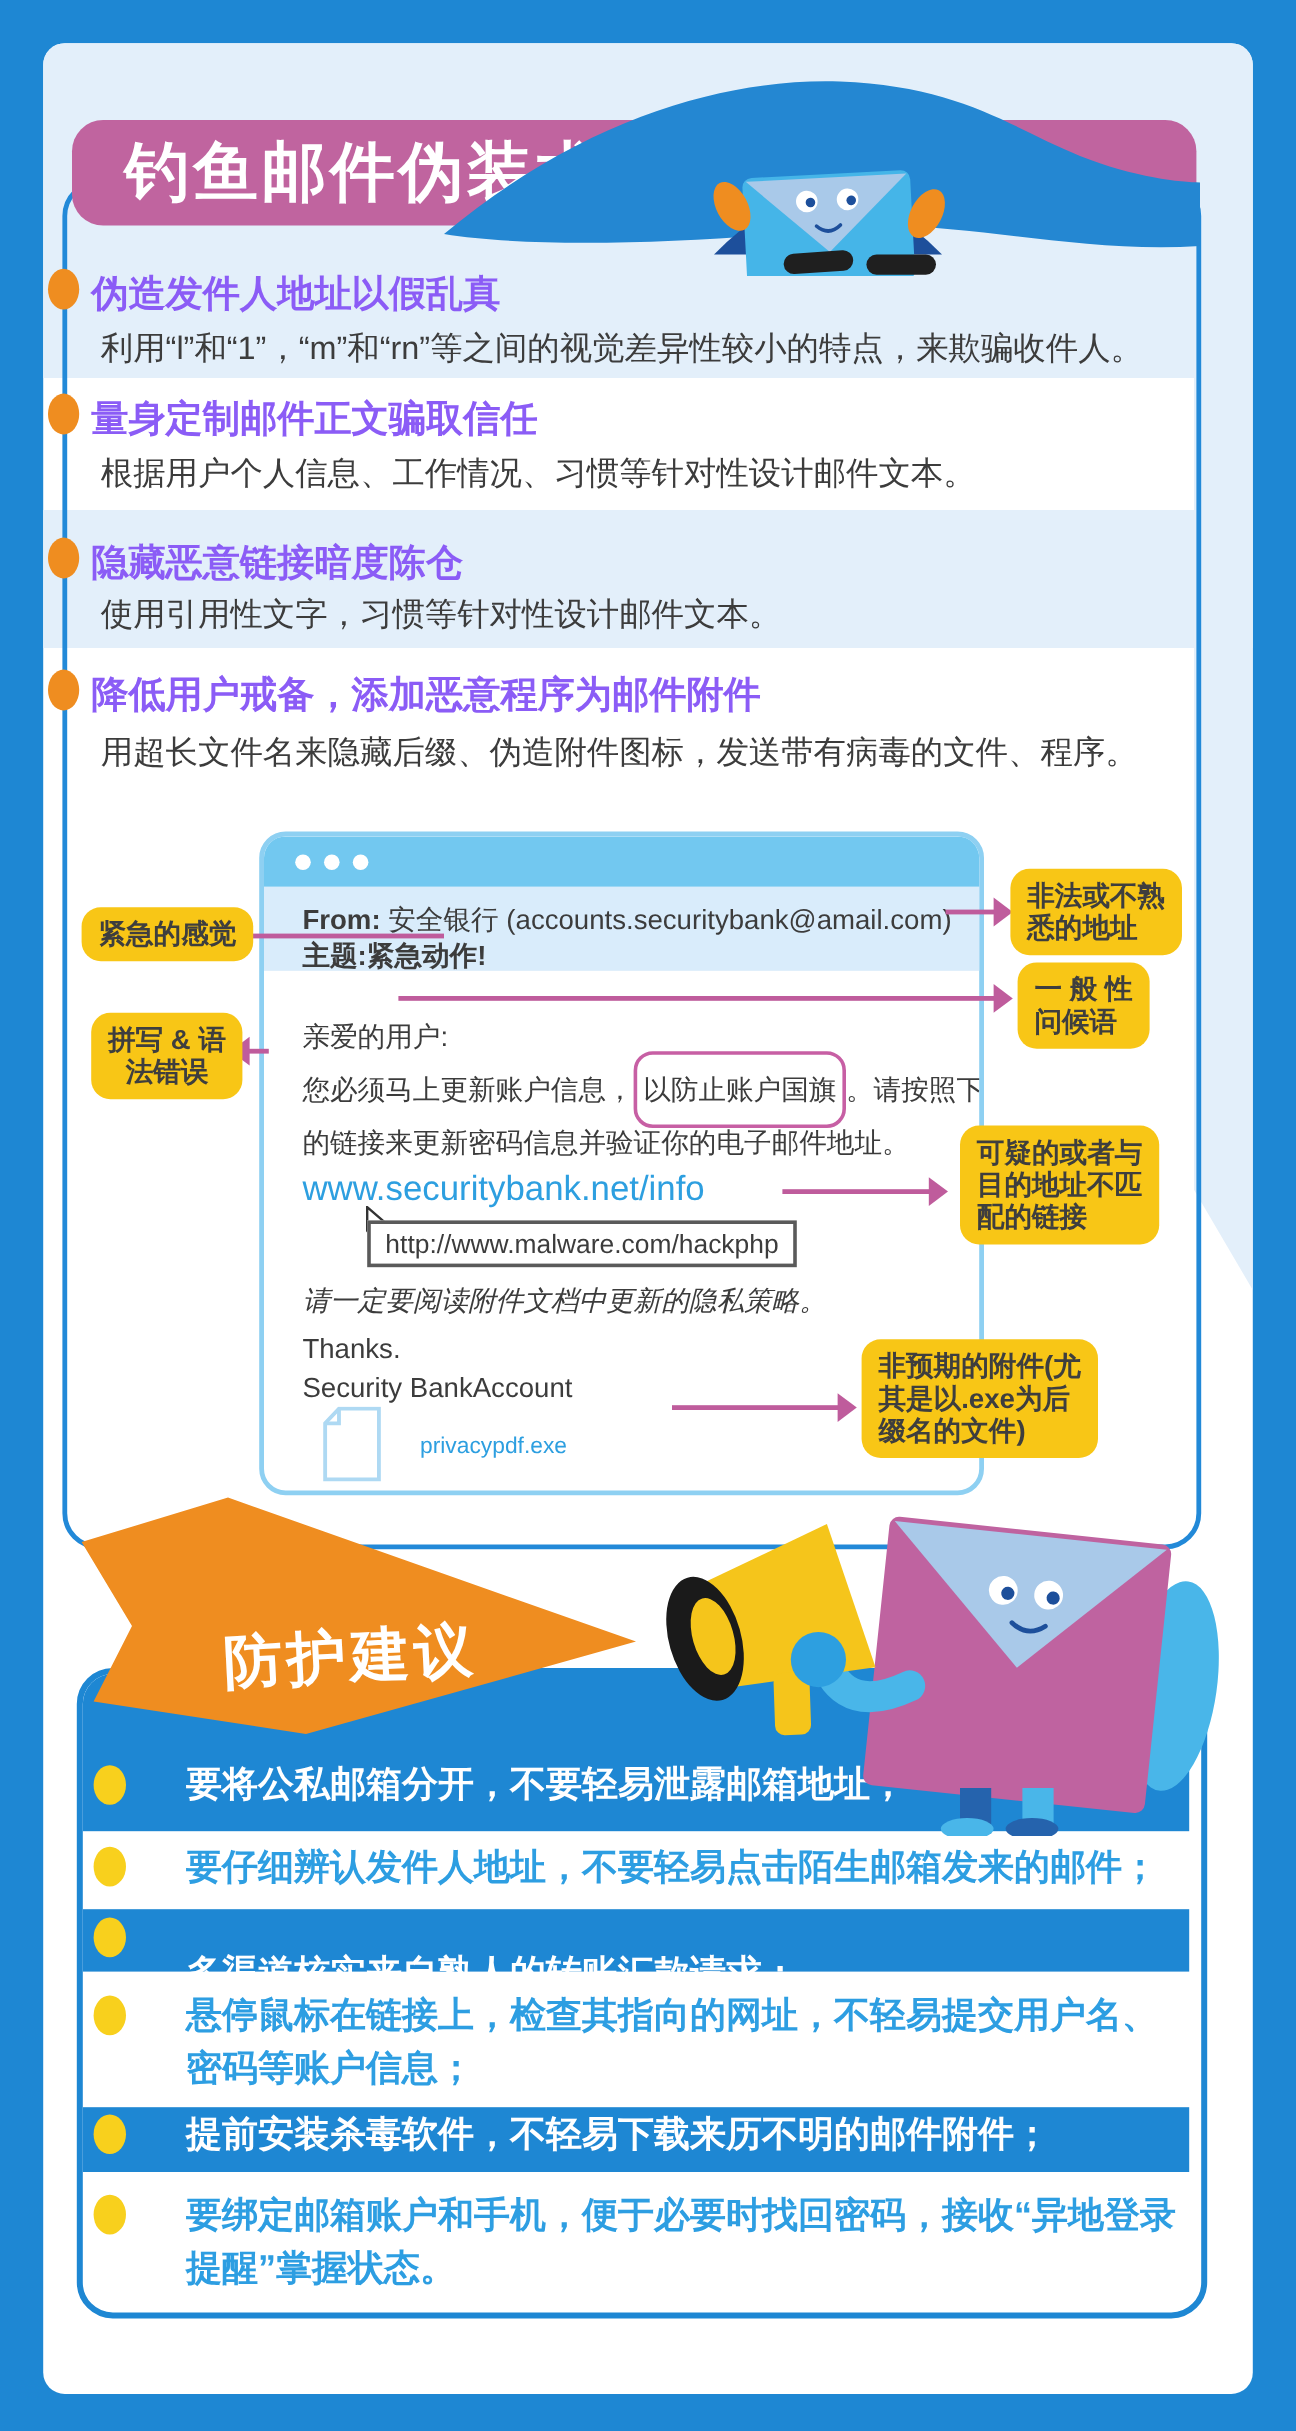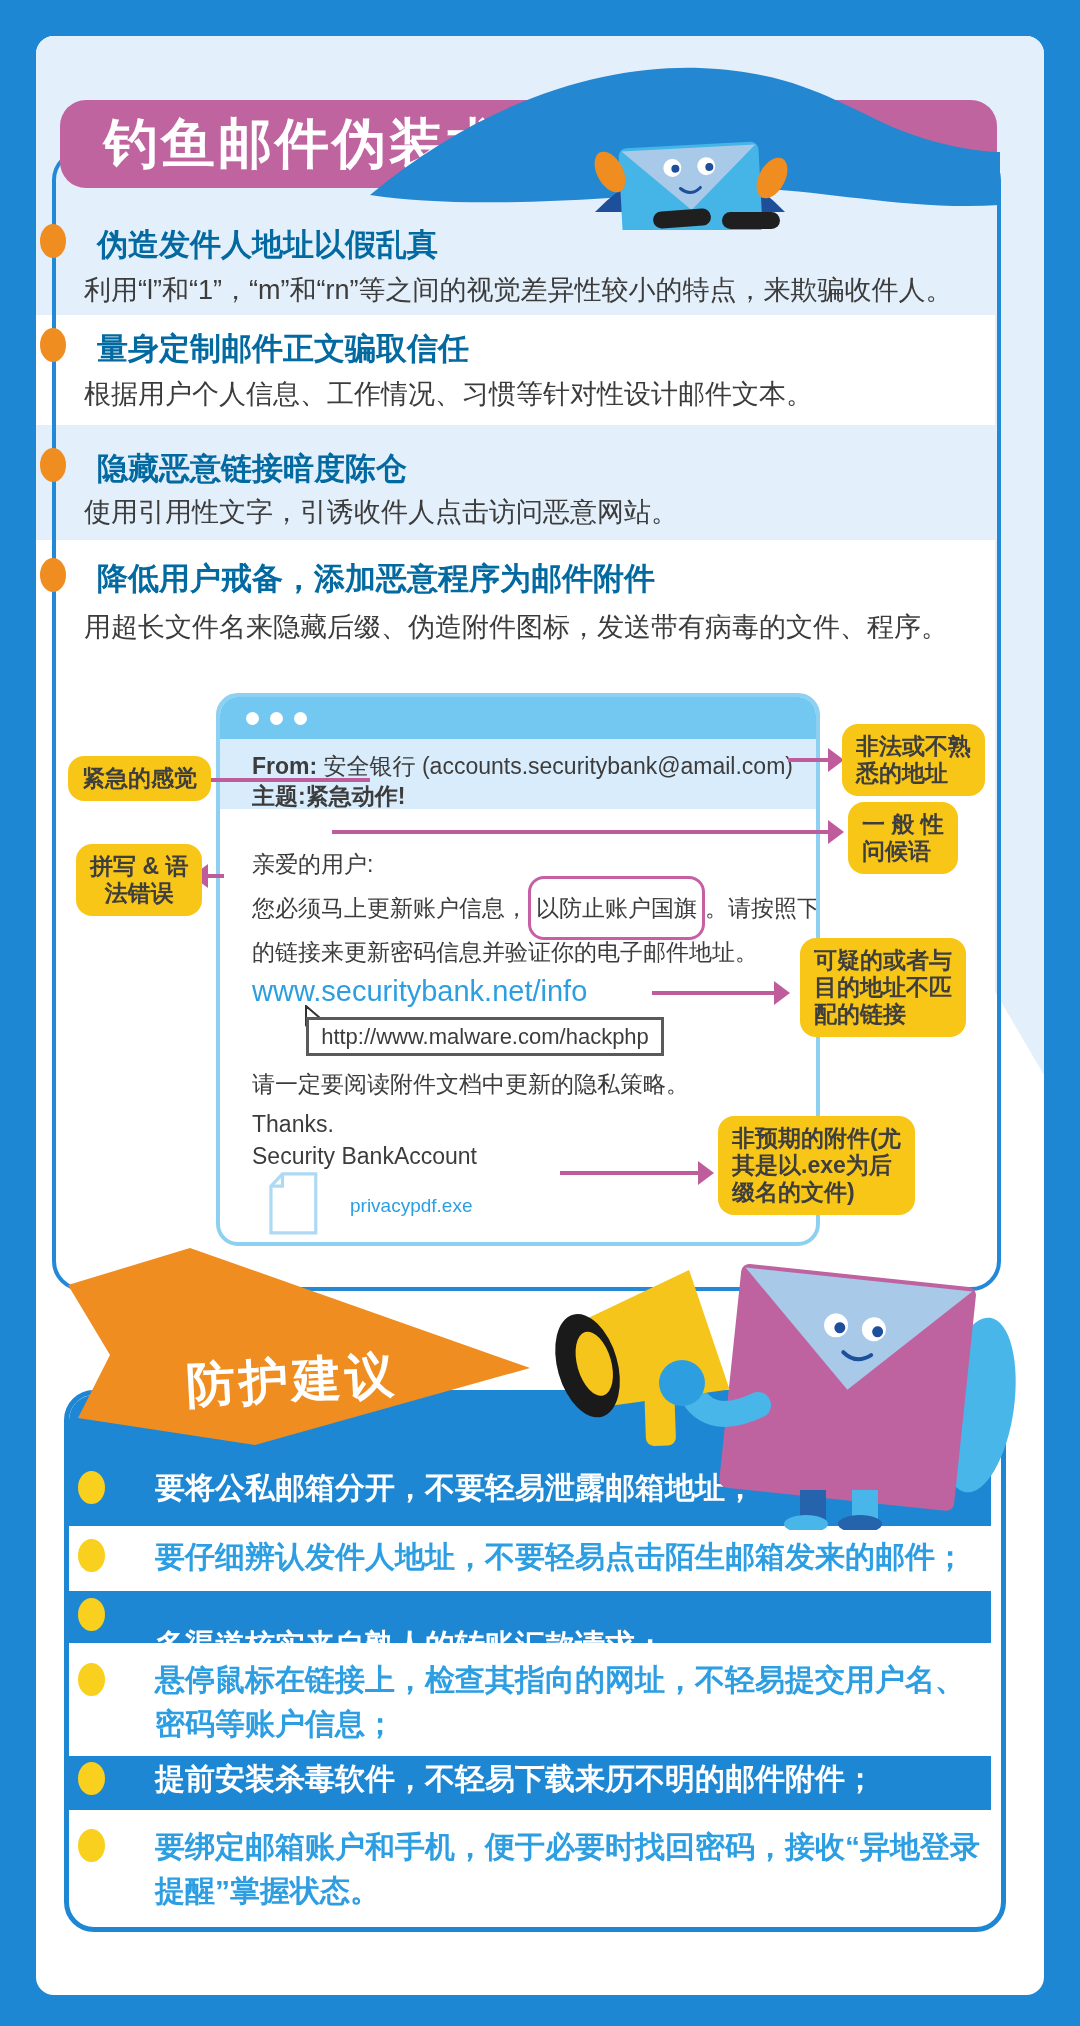--- a/index.html
+++ b/index.html
@@ -6,21 +6,21 @@
   body{font-family:"Liberation Sans","DejaVu Sans",sans-serif;}
   .canvas{position:relative;width:1080px;height:2026px;background:#1e87d3;overflow:hidden;}
   .card{position:absolute;left:36px;top:36px;width:1008px;height:1959px;background:#ffffff;border-radius:18px;overflow:hidden;}
   .abs{position:absolute;}
   .band{position:absolute;left:0;width:1008px;background:#e3effa;}
   .right-strip{position:absolute;left:959px;top:279px;width:49px;height:760px;background:#e3effa;clip-path:polygon(0 0,100% 0,100% 100%,0 89%);}
   .outline-rect{position:absolute;left:16px;top:114px;width:941px;height:1133px;border:4px solid #2289d8;border-radius:30px;}
   .banner{position:absolute;left:24px;top:64px;width:937px;height:88px;background:#c0649f;border-radius:26px;display:flex;align-items:center;}
   .banner-title{color:#ffffff;font-size:54px;font-weight:bold;letter-spacing:3px;padding-left:44px;white-space:nowrap;}
   .item-bullet{position:absolute;width:26px;height:34px;border-radius:50%;background:#ef8d20;}
-  .item-title{position:absolute;left:61px;width:900px;color:#0369a1;font-size:31px;font-weight:bold;white-space:nowrap;}
+  .item-title{position:absolute;left:40px;width:900px;color:#8b5cf6;font-size:31px;font-weight:bold;white-space:nowrap;}
   .item-body{position:absolute;left:48px;width:910px;color:#3c3c3c;font-size:27px;white-space:nowrap;}
   
   .window{position:absolute;left:180px;top:657px;width:596px;height:545px;background:#ffffff;border:4px solid #8ed0f2;border-radius:22px;overflow:hidden;}
   .titlebar{position:absolute;left:0;top:0;width:100%;height:42px;background:#72c8f0;}
   .dot{position:absolute;top:15px;width:13px;height:13px;border-radius:50%;background:#ffffff;}
   .mailheader{position:absolute;left:0;top:42px;width:100%;height:70px;background:#d9ecfb;padding-left:45px;}
   .mailtext{position:absolute;color:#3c3c3c;font-size:23px;white-space:nowrap;}
   .boxed{border:3px solid #c75fa4;border-radius:16px;padding:16px 5px;}
   .maillink{color:#2d9fe0;font-size:29px;}
   .tooltip{position:absolute;background:#ffffff;border:3px solid #5a5a5a;font-size:22px;color:#3c3c3c;display:flex;align-items:center;justify-content:center;white-space:nowrap;}
@@ -75,21 +75,21 @@
     <div class="item-bullet" style="left:4px;top:188px;"></div>
     <div class="item-title" style="top:188px;">伪造发件人地址以假乱真</div>
     <div class="item-body" style="top:236px;">利用“l”和“1”，“m”和“rn”等之间的视觉差异性较小的特点，来欺骗收件人。</div>
 
     <div class="item-bullet" style="left:4px;top:292px;"></div>
     <div class="item-title" style="top:292px;">量身定制邮件正文骗取信任</div>
     <div class="item-body" style="top:340px;">根据用户个人信息、工作情况、习惯等针对性设计邮件文本。</div>
 
     <div class="item-bullet" style="left:4px;top:412px;"></div>
     <div class="item-title" style="top:412px;">隐藏恶意链接暗度陈仓</div>
-    <div class="item-body" style="top:458px;">使用引用性文字，引诱收件人点击访问恶意网站。</div>
+    <div class="item-body" style="top:458px;">使用引用性文字，习惯等针对性设计邮件文本。</div>
 
     <div class="item-bullet" style="left:4px;top:522px;"></div>
     <div class="item-title" style="top:522px;">降低用户戒备，添加恶意程序为邮件附件</div>
     <div class="item-body" style="top:573px;">用超长文件名来隐藏后缀、伪造附件图标，发送带有病毒的文件、程序。</div>
 
     <div class="window">
       <div class="titlebar">
         <div class="dot" style="left:26px;"></div>
         <div class="dot" style="left:50px;"></div>
         <div class="dot" style="left:74px;"></div>
@@ -101,21 +101,21 @@
       <div class="mailtext" style="left:32px;top:152px;">亲爱的用户:</div>
       <div class="mailtext" style="left:32px;top:196px;">
         <span>您必须马上更新账户信息，</span><span class="boxed">以防止账户国旗</span><span>。请按照下面</span>
       </div>
       <div class="mailtext" style="left:32px;top:240px;">的链接来更新密码信息并验证你的电子邮件地址。</div>
       <div class="mailtext maillink" style="left:32px;top:278px;">www.securitybank.net/info</div>
       <svg class="abs" style="left:84px;top:308px;" width="22" height="26" viewBox="0 0 22 26">
         <path d="M2,1 L16,13 L9,14 L12,22 L8,24 L5,15 L2,19 Z" fill="#ffffff" stroke="#333333" stroke-width="2"></path>
       </svg>
       <div class="tooltip" style="left:86px;top:320px;width:352px;height:33px;">http://www.malware.com/hackphp</div>
-      <div class="mailtext" style="left:32px;top:372px;">请一定要阅读附件文档中更新的隐私策略。</div>
+      <div class="mailtext" style="left:32px;top:372px;font-style:italic;">请一定要阅读附件文档中更新的隐私策略。</div>
       <div class="mailtext" style="left:32px;top:414px;">Thanks.</div>
       <div class="mailtext" style="left:32px;top:446px;">Security BankAccount</div>
       <svg class="abs" style="left:34px;top:475px;" width="80" height="64" viewBox="0 0 80 100">
         <path d="M22,3 L74,3 L74,95 L4,95 L4,22 Z" fill="#ffffff" stroke="#aed9f3" stroke-width="5"></path>
         <path d="M22,3 L22,22 L4,22" fill="none" stroke="#aed9f3" stroke-width="5"></path>
       </svg>
       <div class="mailtext maillink" style="left:130px;top:498px;font-size:19px;">privacypdf.exe</div>
     </div>
 
     <div class="aline" style="left:752px;top:722px;width:44px;"></div>

